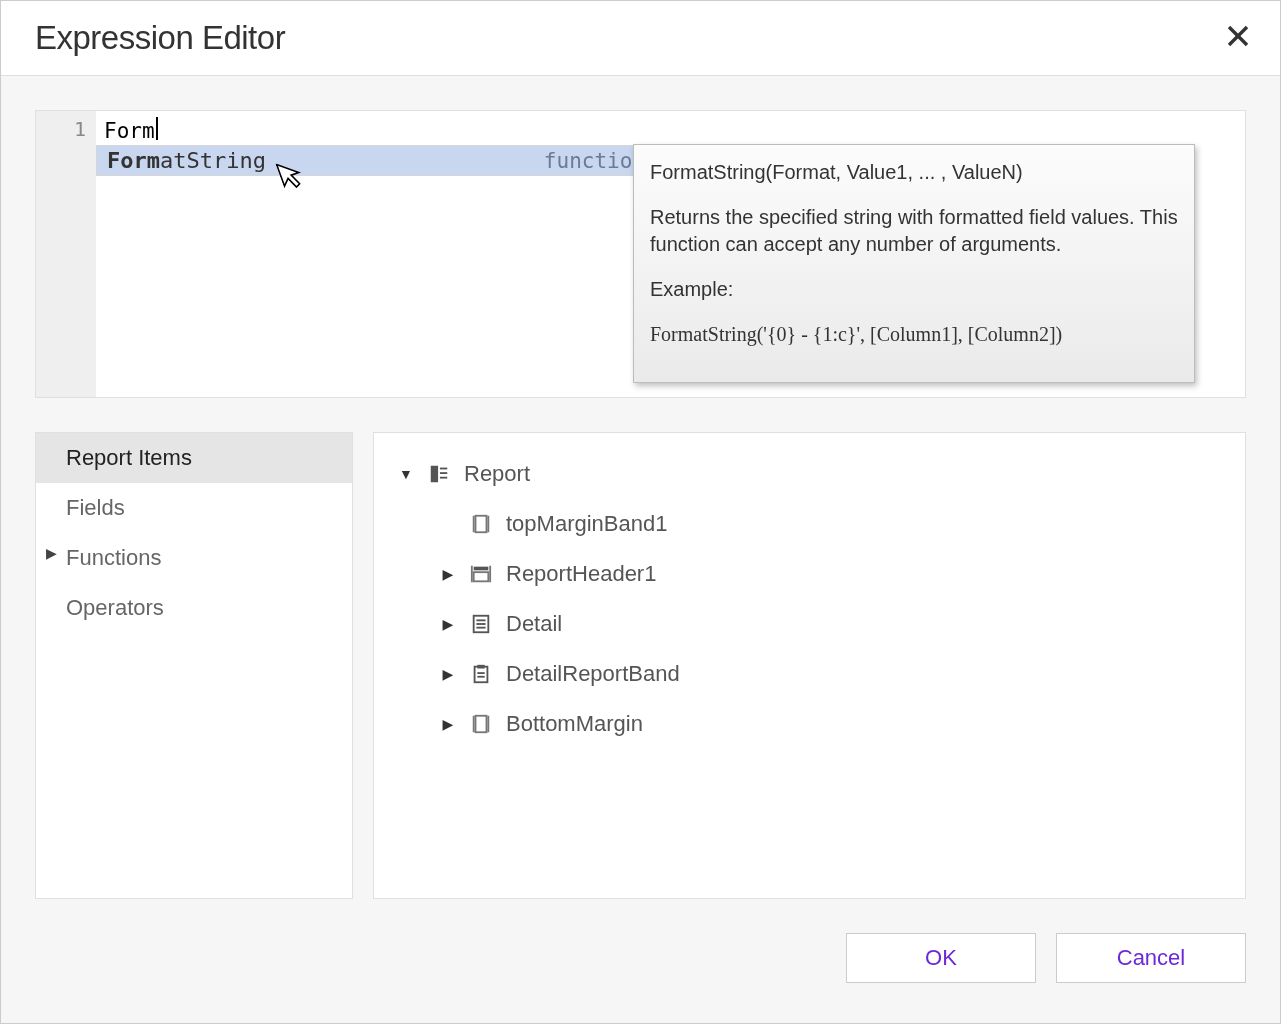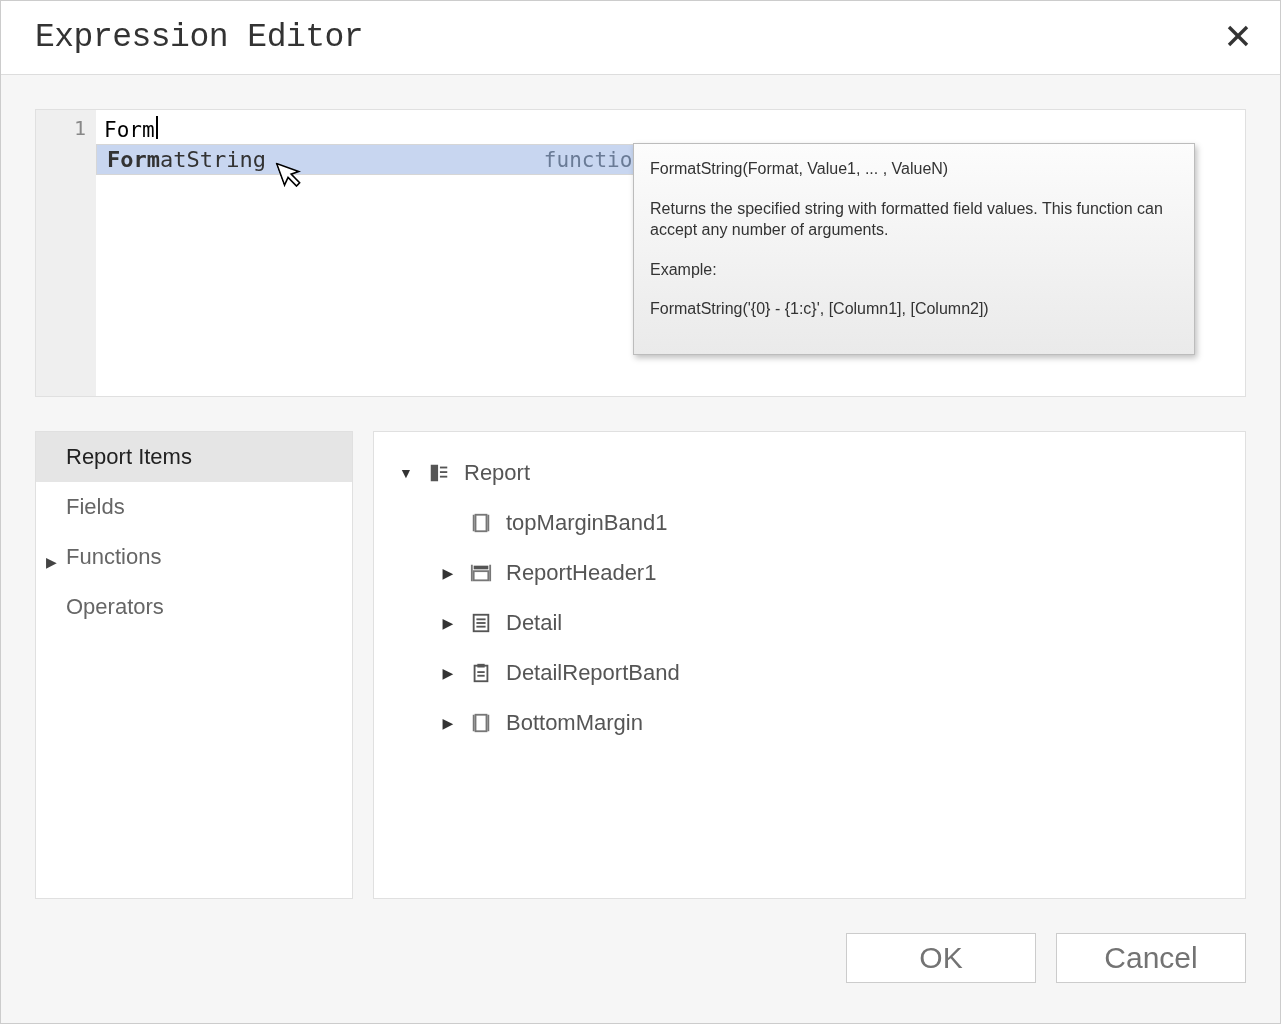--- a/index.html
+++ b/index.html
@@ -23,21 +23,20 @@
     align-items: center;
     justify-content: space-between;
     padding: 18px 30px 18px 34px;
     border-bottom: 1px solid #ddd;
   }
   .header h1 {
     margin: 0;
     font-size: 33px;
     font-weight: 400;
     letter-spacing: -0.5px;
-    font-family: Liberation Mono, monospace;
   }
   .close-icon {
     font-size: 30px;
     line-height: 1;
     cursor: pointer;
     color: #333;
     font-weight: bold;
   }
   .body {
     flex: 1;
@@ -119,26 +118,26 @@
   
   .doc-tip {
     position: absolute;
     left: 597px;
     top: 33px;
     width: 562px;
     padding: 14px 16px 18px 16px;
     border: 1px solid #bcbcbc;
     background: linear-gradient(180deg, #fcfcfc 0%, #eaeaea 100%);
     box-shadow: 2px 3px 6px rgba(0,0,0,0.25);
-    font-size: 16px;
+    font-size: 20px;
     line-height: 1.35;
     color: #333;
   }
   .doc-tip p { margin: 0 0 18px 0; }
-  .doc-tip p:last-child { margin-bottom: 16px; }
+  .doc-tip p:last-child { margin-bottom: 16px; font-family: Liberation Serif, serif; }
 
   
   .lower {
     flex: 1;
     display: flex;
     gap: 20px;
     min-height: 0;
   }
   .panel {
     background:#fff;
@@ -147,21 +146,21 @@
   .cat-panel {
     width: 318px;
   }
   .cat-list {
     list-style: none;
     margin: 0;
     padding: 0;
   }
   .cat-list li {
     display: flex;
-    align-items: flex-end;
+    align-items: flex-start;
     gap: 8px;
     padding: 12px 24px 12px 30px;
     font-size: 22px;
     color: #666;
     cursor: pointer;
     position: relative;
   }
   .cat-list li.selected {
     background: #e5e5e5;
     color: #222;
@@ -207,22 +206,22 @@
     display: flex;
     justify-content: flex-end;
     gap: 20px;
     background:#f6f6f6;
   }
   .footer button {
     width: 190px;
     height: 50px;
     background: #fff;
     border: 1px solid #ccc;
-    font-size: 30px;
-    color: #737373;
+    font-size: 22px;
+    color: #6d28d9;
     cursor: pointer;
   }
 </style>
 </head>
 <body>
 
 <div class="dialog">
 
   <div class="header">
     <h1>Expression Editor</h1>

